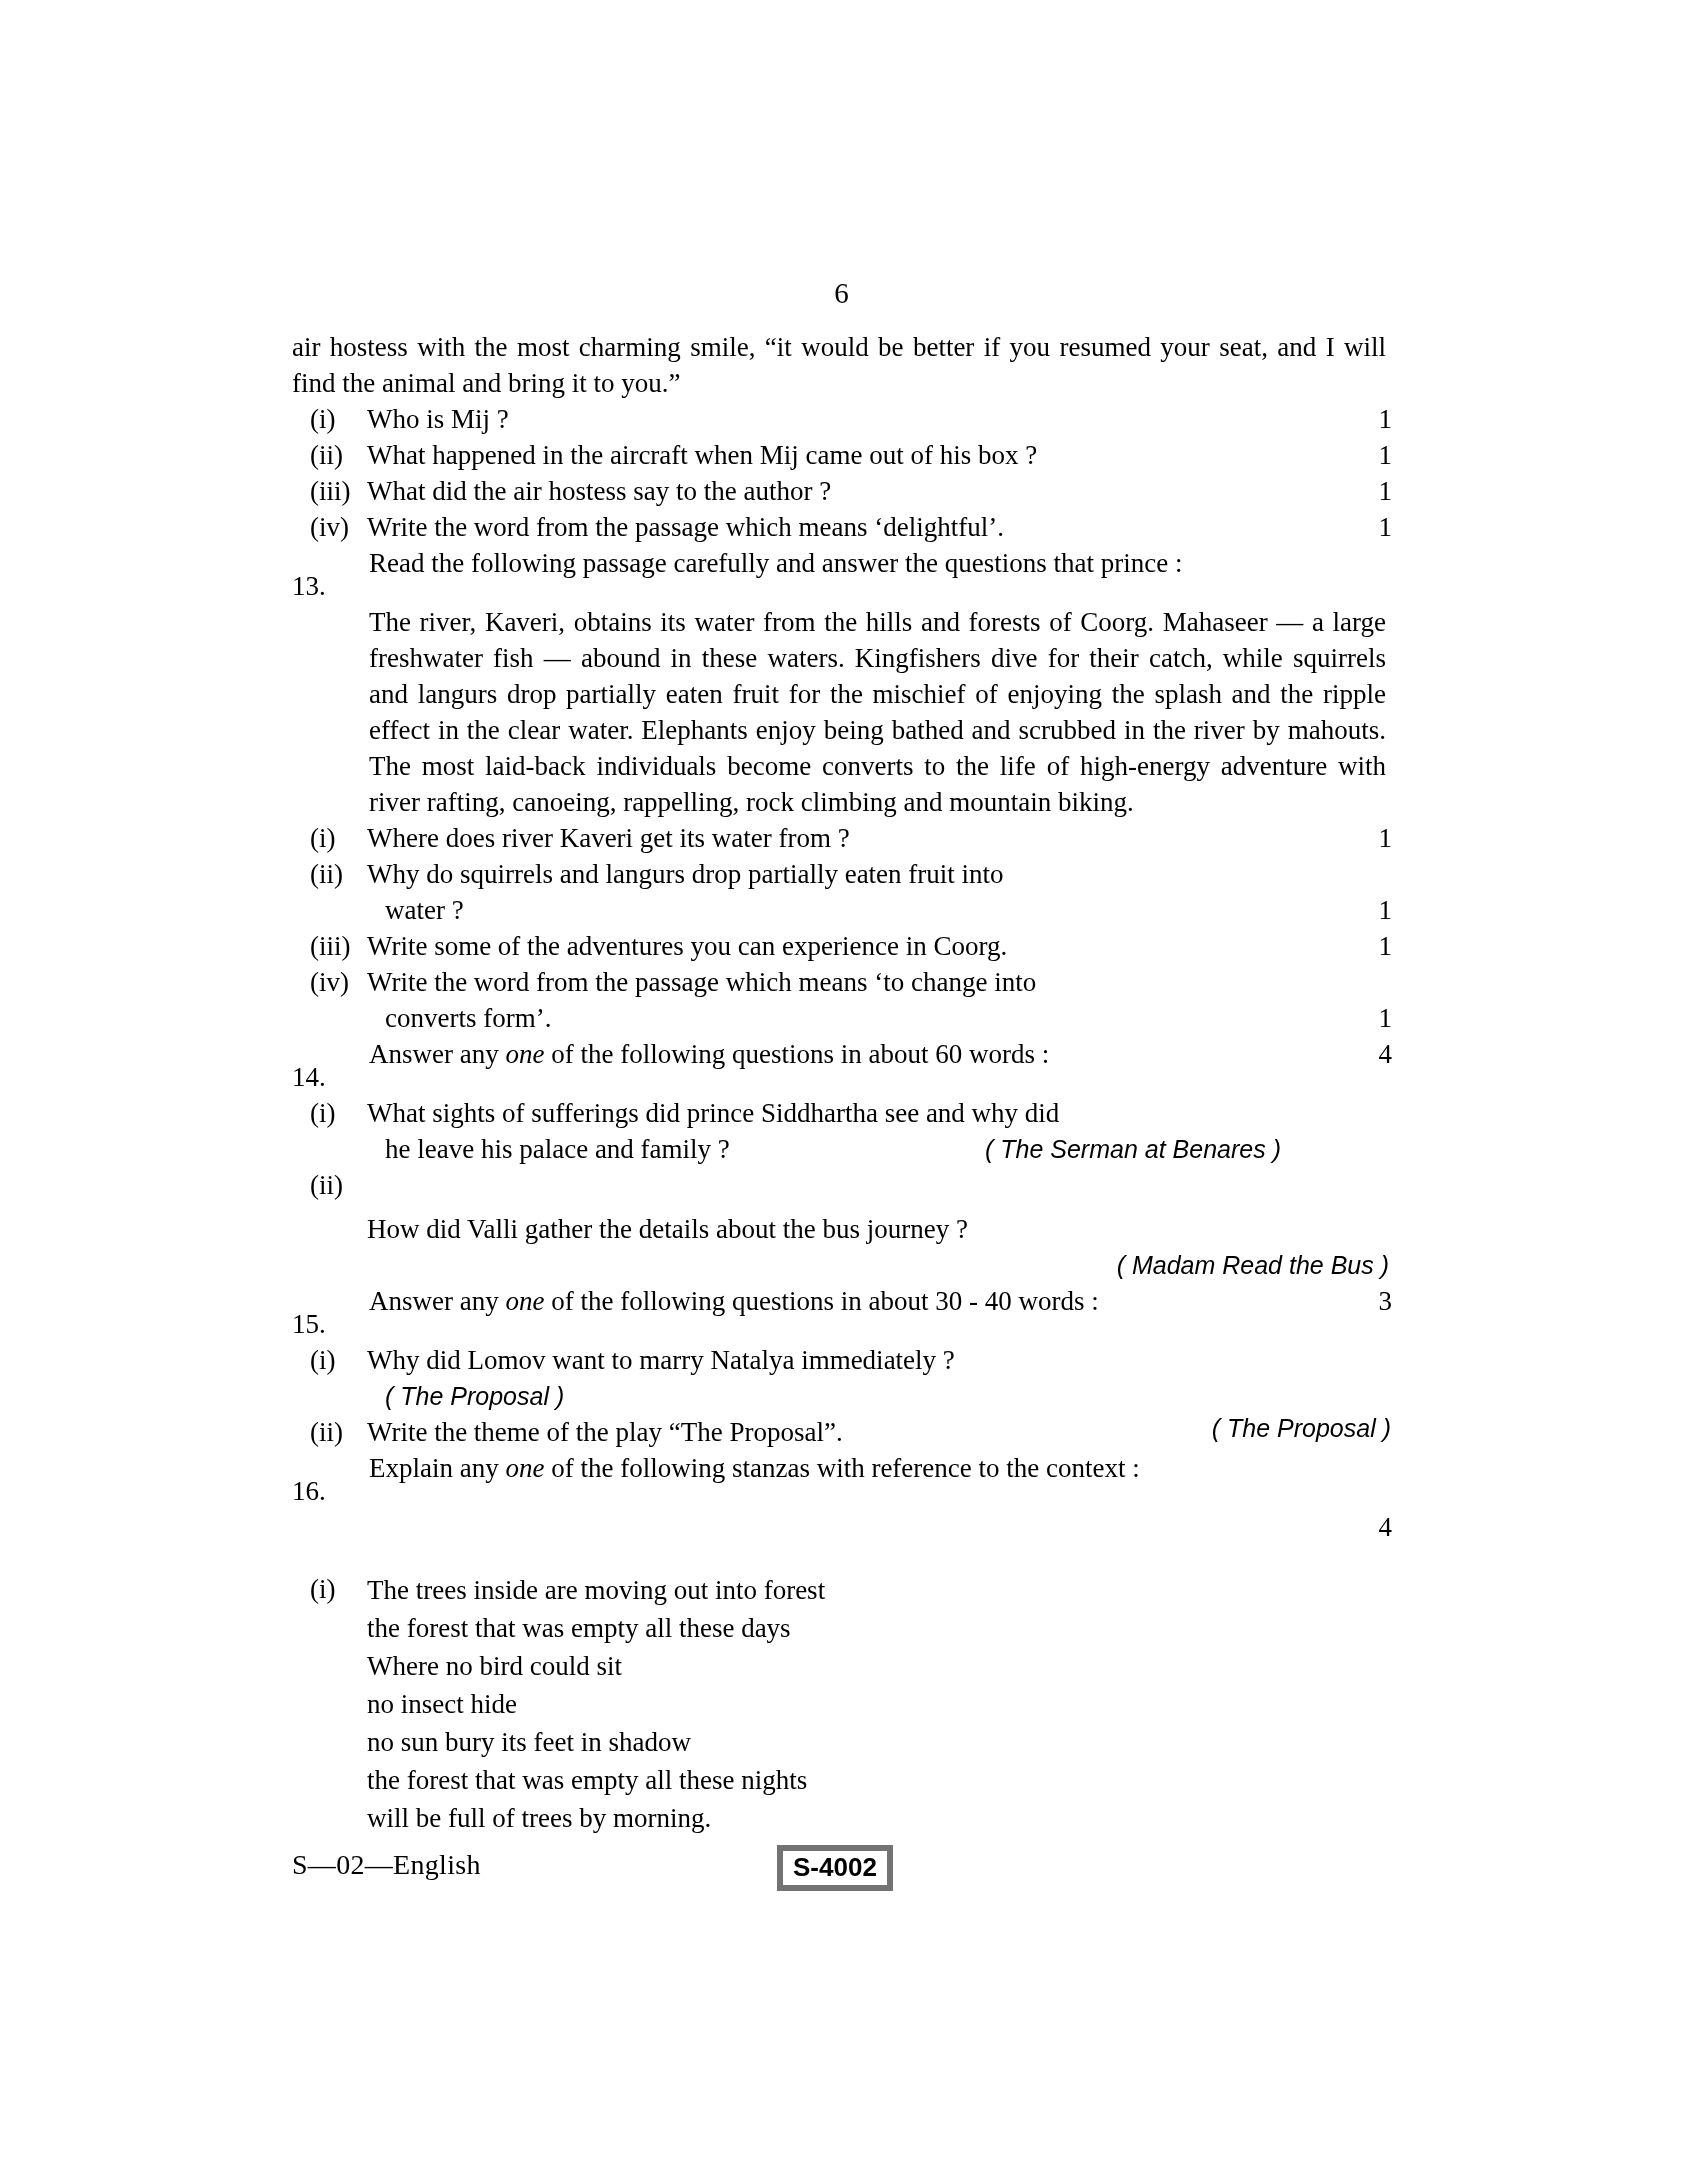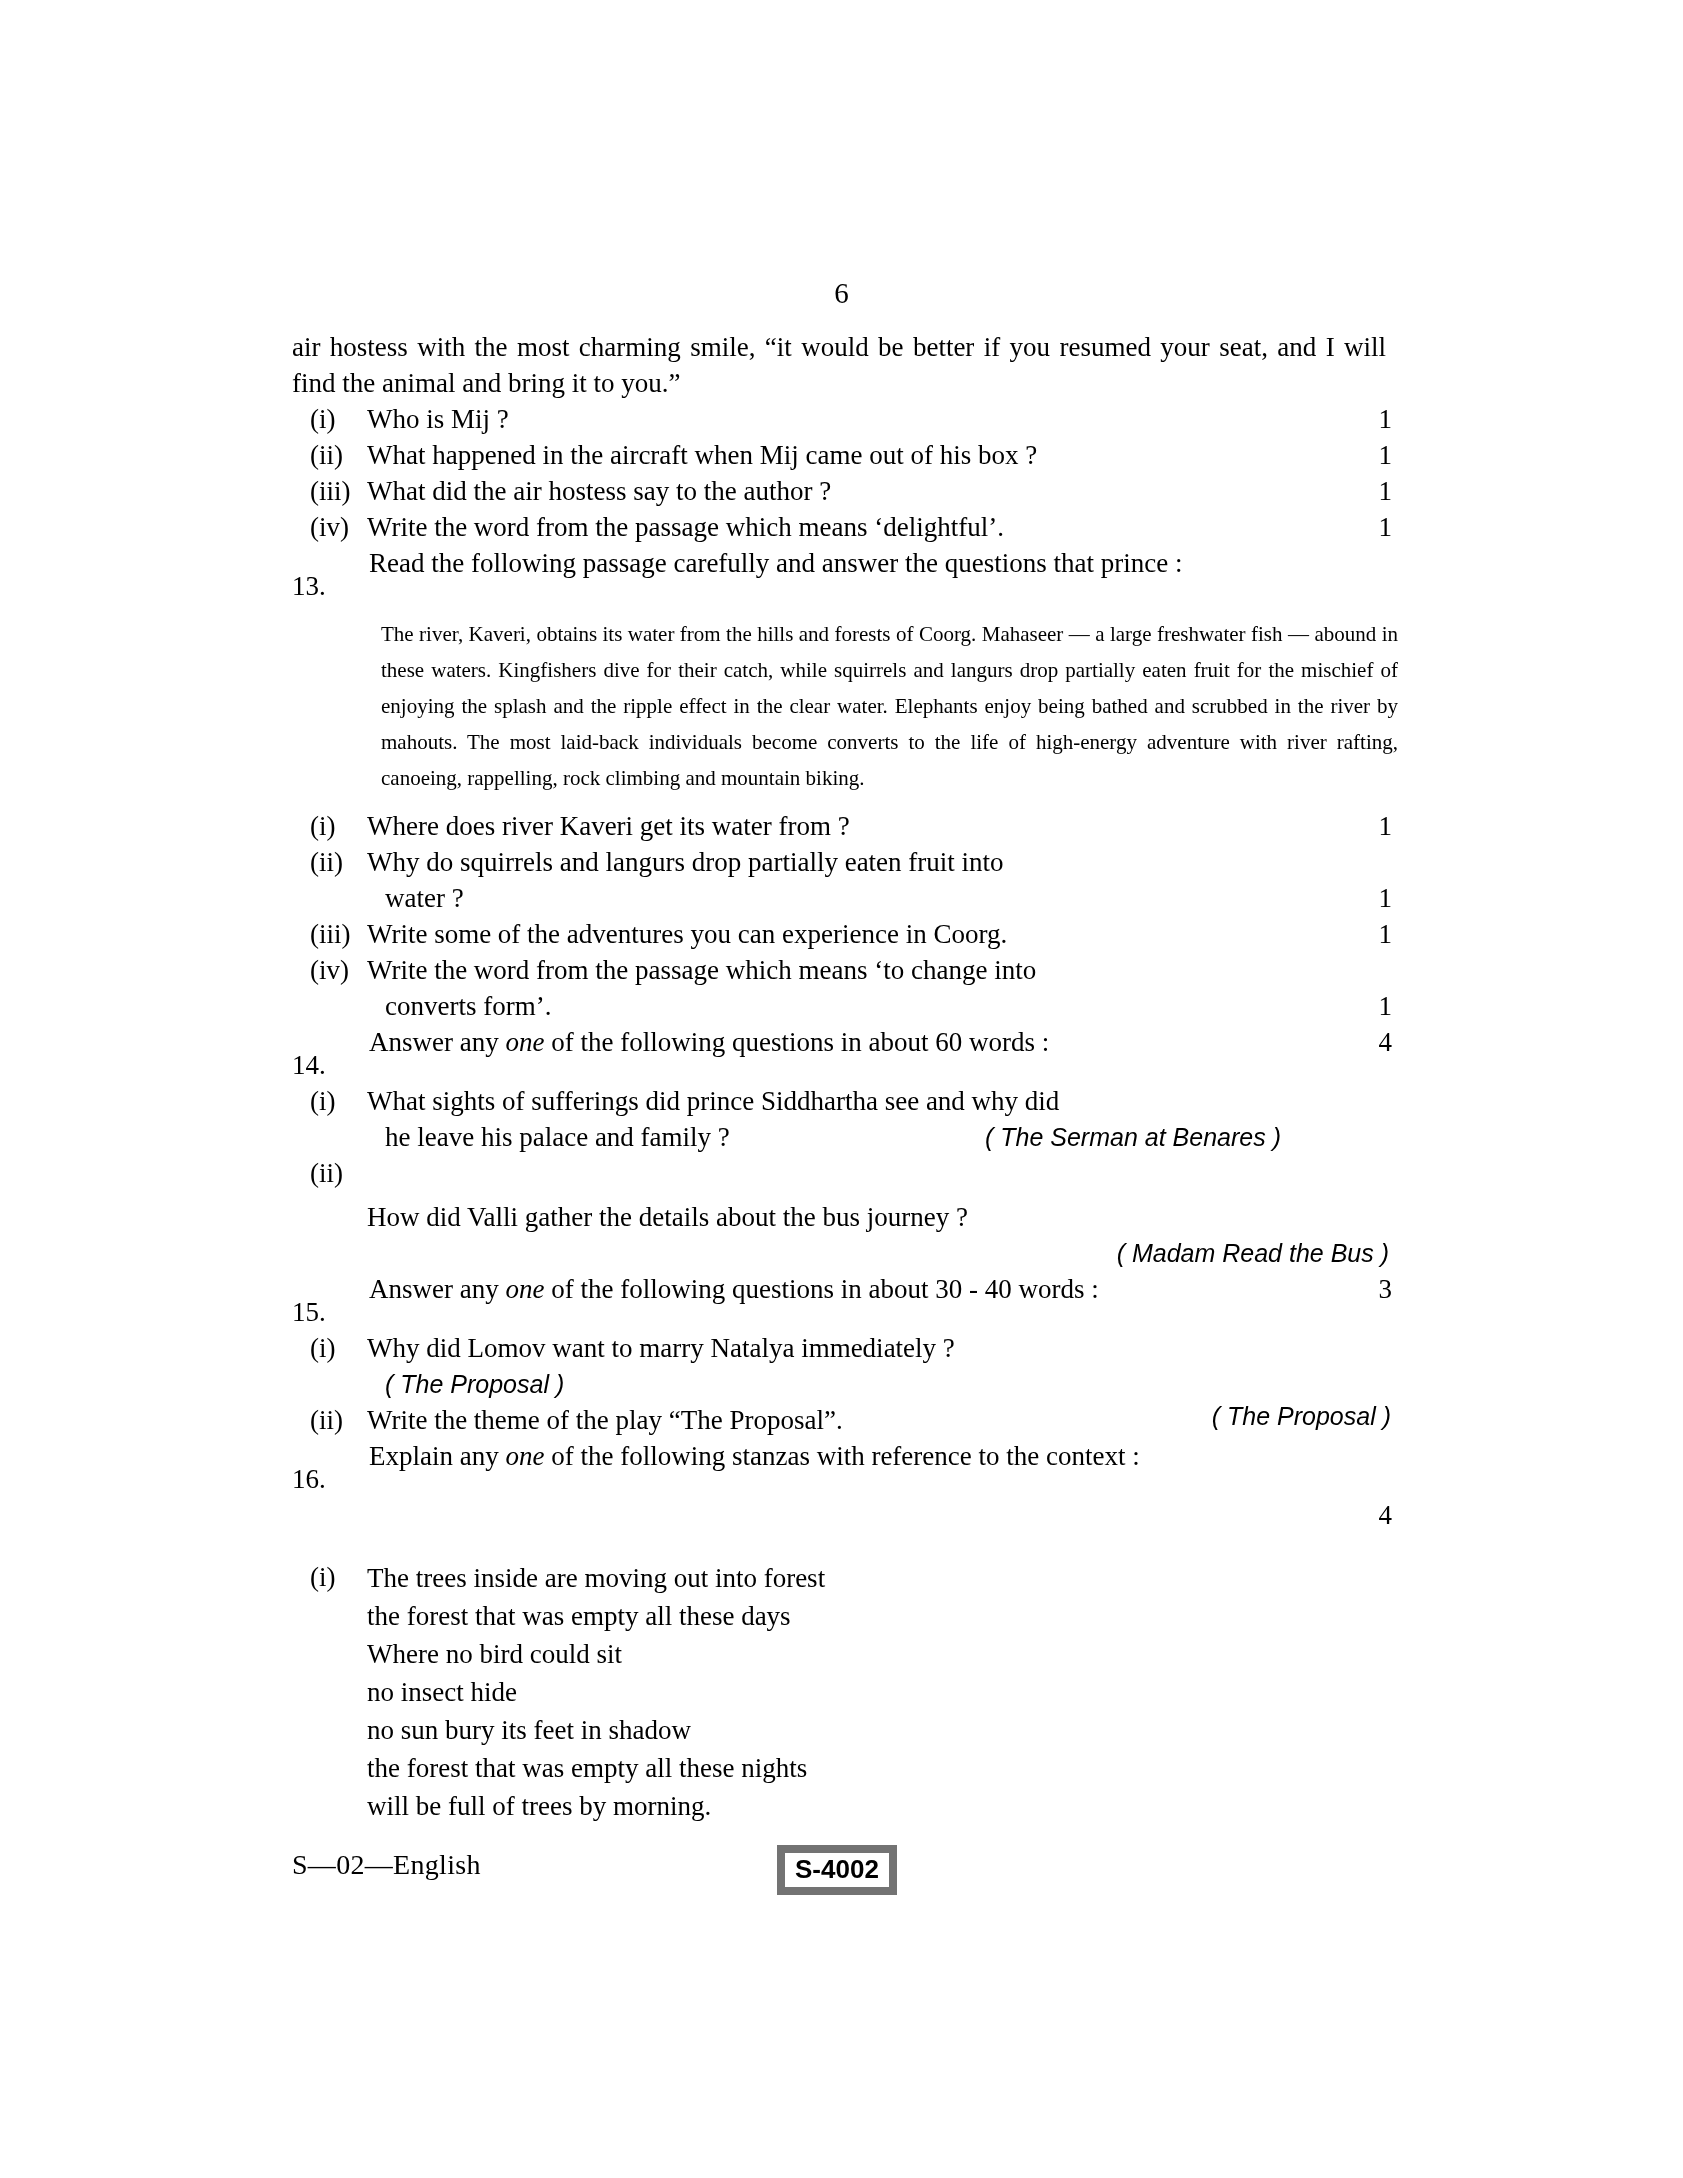--- a/index.html
+++ b/index.html
@@ -112,26 +112,26 @@
   
   .sub-cont {
     position: relative;
     padding-left: 93px;
     font-size: 27px;
     line-height: 36px;
   }
 
   
   .passage {
-    font-size: 21px;
+    font-size: 27px;
     line-height: 36px;
     text-align: justify;
     text-align-last: left;
     width: 1094px;
-    margin: 12px;
+    margin: 0;
     padding-left: 0;
   }
 
   .italic { font-style: italic; }
   .book {
     font-family: "Liberation Sans", "DejaVu Sans", sans-serif;
     font-style: italic;
     font-size: 25px;
   }
   .book-right {
@@ -160,21 +160,21 @@
     left: 0;
     top: 0;
     font-family: "Liberation Serif", "DejaVu Serif", serif;
     font-size: 28px;
     letter-spacing: 0.3px;
   }
   .footer-code {
     position: absolute;
     left: 485px;
     top: -4px;
-    border: 8px solid #737373;
+    border: 6px solid #737373;
     padding: 1px 10px 3px 10px;
     font-family: "Liberation Sans", "DejaVu Sans", sans-serif;
     font-weight: bold;
     font-size: 26px;
     line-height: 30px;
   }
 </style>
 </head>
 <body>
 

